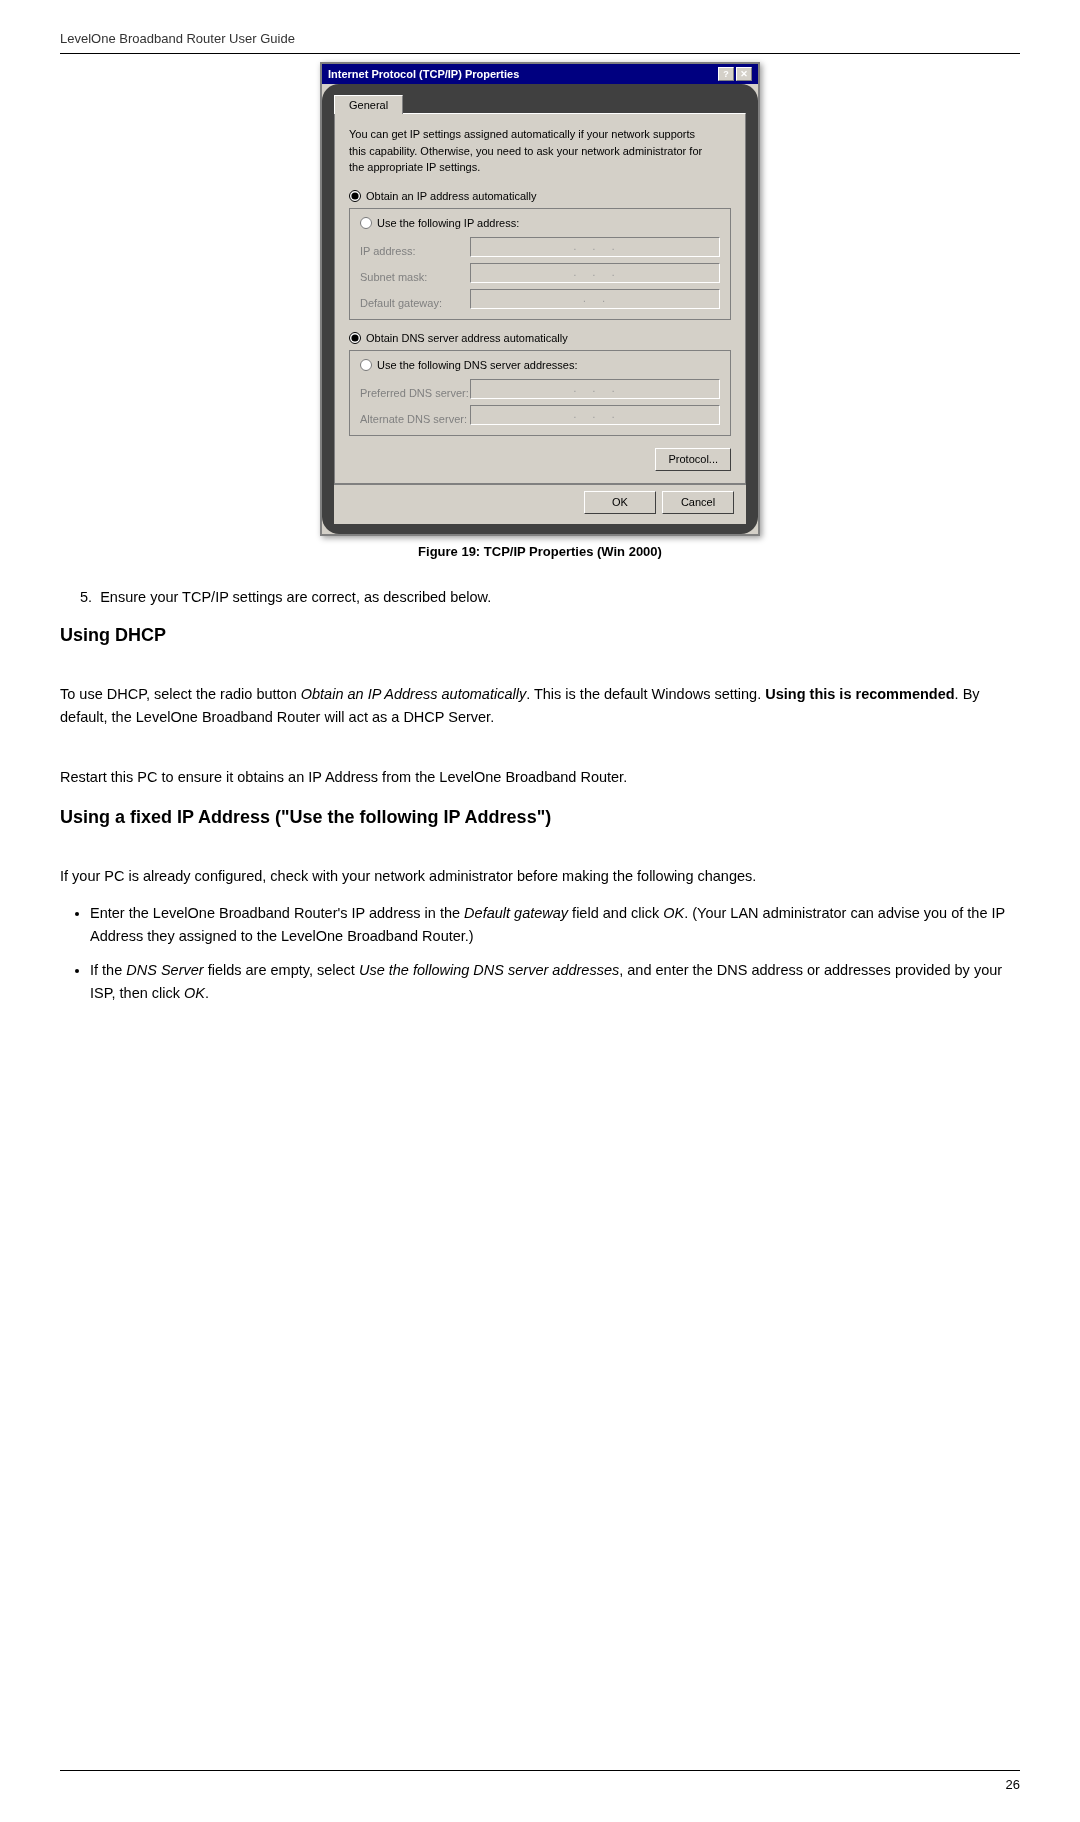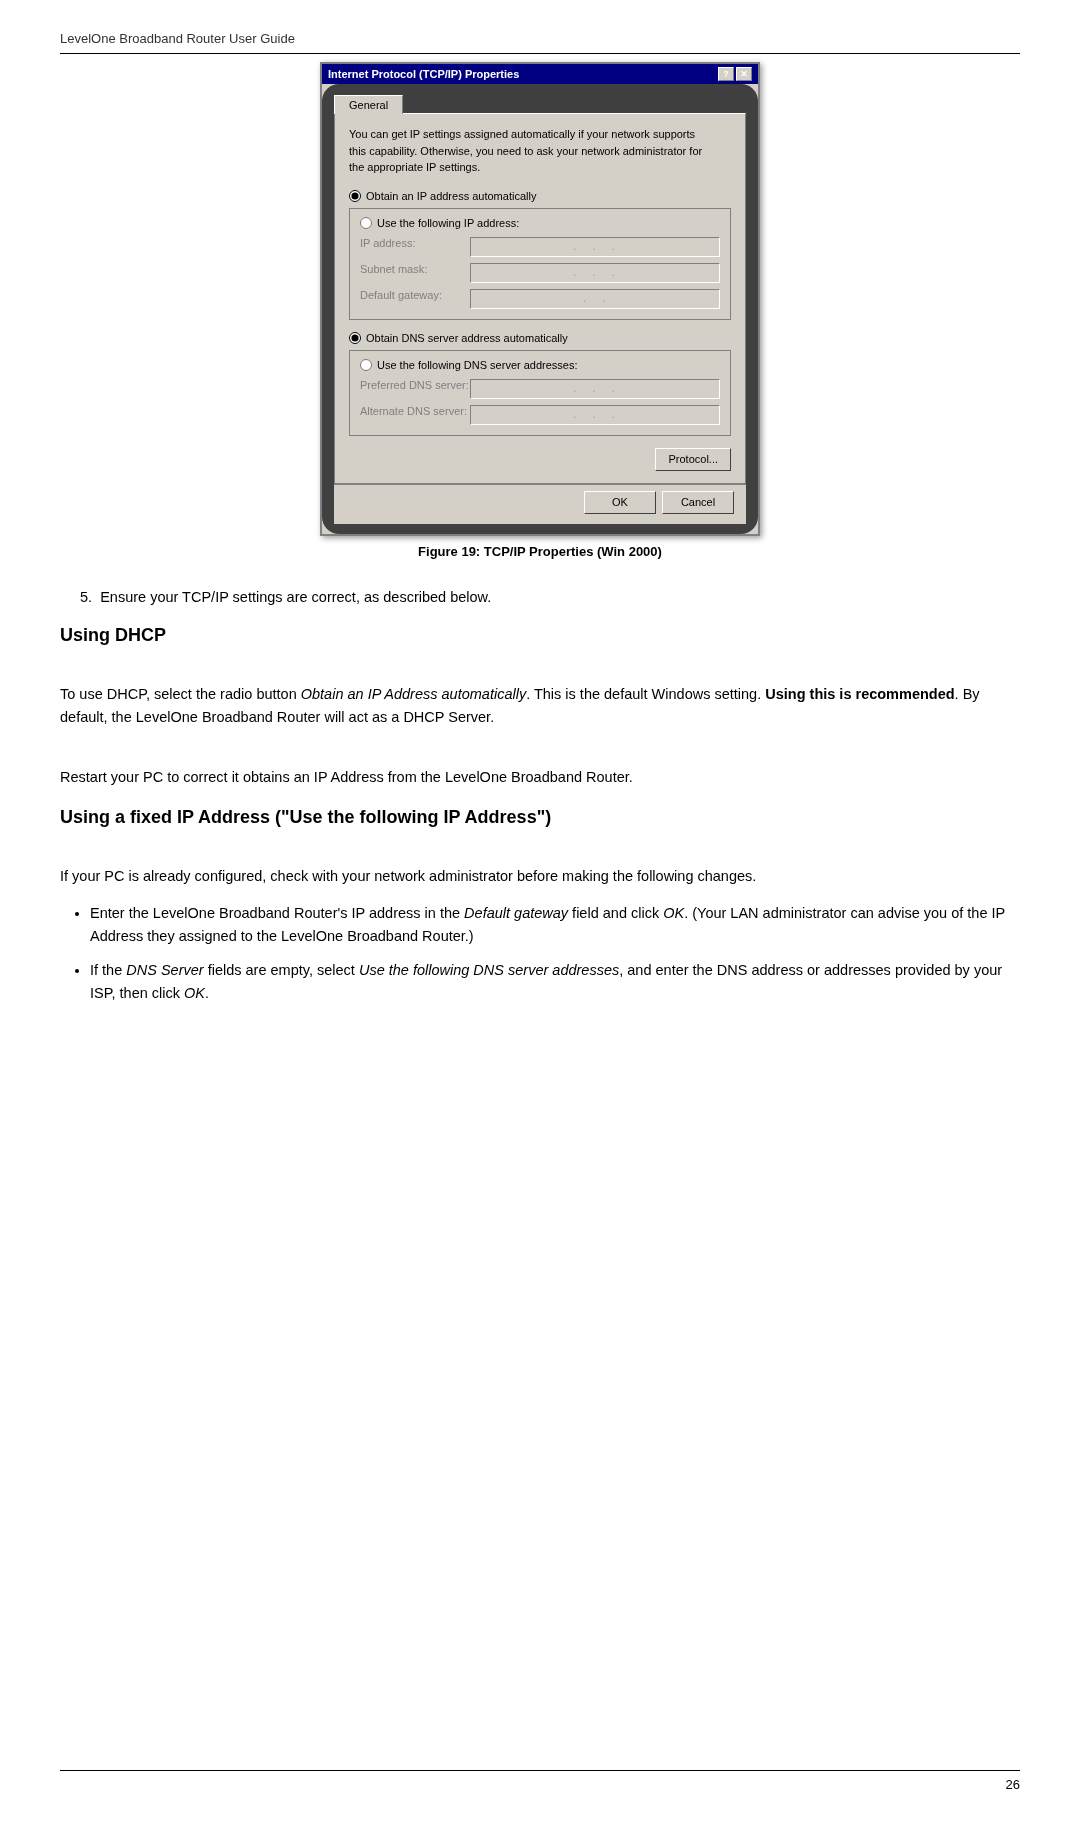--- a/index.html
+++ b/index.html
@@ -135,21 +135,21 @@
 
     .group-box {
       border: 1px solid #808080;
       padding: 8px 10px 10px 10px;
       margin-bottom: 12px;
       position: relative;
     }
 
     .field-row {
       display: flex;
-      align-items: flex-start;
+      align-items: flex-end;
       margin-bottom: 6px;
     }
 
     .field-label {
       font-family: Arial, sans-serif;
       font-size: 11px;
       color: #808080;
       width: 110px;
       flex-shrink: 0;
     }
@@ -382,21 +382,21 @@
   <div class="step-item">
     5. &nbsp;<span>Ensure your TCP/IP settings are correct, as described below.</span>
   </div>
 
   <div class="section-heading">Using DHCP</div>
 
   <p class="body-para">
     To use DHCP, select the radio button <em>Obtain an IP Address automatically</em>. This is the default Windows setting. <strong>Using this is recommended</strong>. By default, the LevelOne Broadband Router will act as a DHCP Server.
   </p>
 
-  <p class="body-para">Restart your PC to correct it obtains an IP Address from the LevelOne Broadband Router.</p>
+  <p class="body-para">Restart this PC to ensure it obtains an IP Address from the LevelOne Broadband Router.</p>
 
   <div class="section-heading">Using a fixed IP Address ("Use the following IP Address")</div>
 
   <p class="body-para">If your PC is already configured, check with your network administrator before making the following changes.</p>
 
   <ul class="bullet-list">
     <li class="bullet-item">
       Enter the LevelOne Broadband Router's IP address in the <em>Default gateway</em> field and click <em>OK</em>. (Your LAN administrator can advise you of the IP Address they assigned to the LevelOne Broadband Router.)
     </li>
     <li class="bullet-item">

